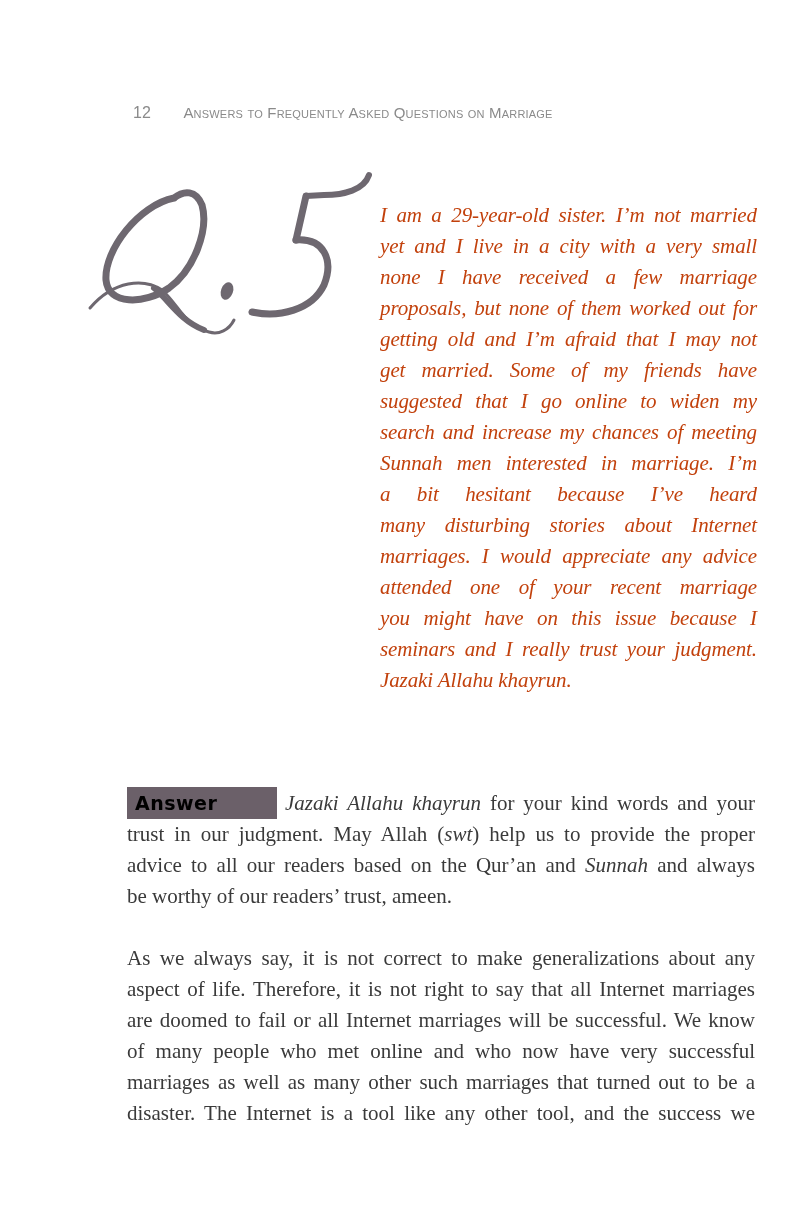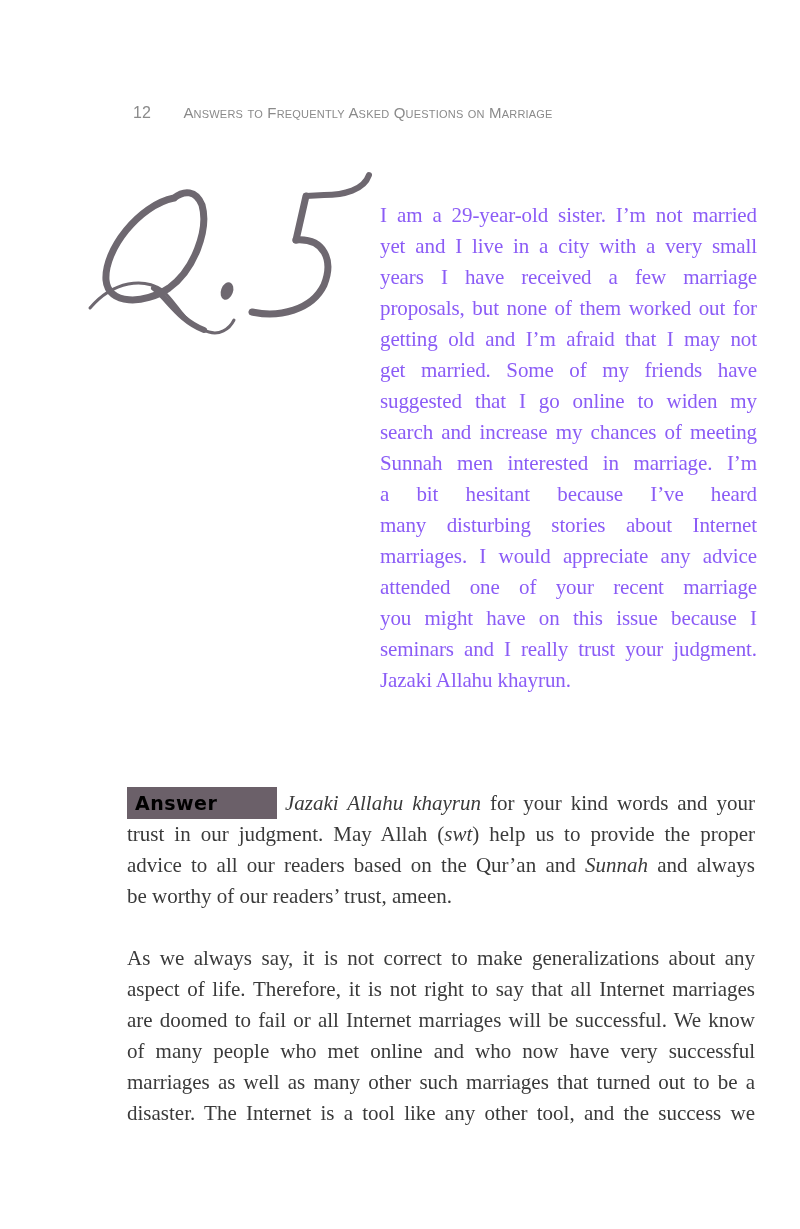--- a/index.html
+++ b/index.html
@@ -47,23 +47,24 @@
       top: 160px;
       width: 290px;
       height: 190px;
     }
     .question {
       position: absolute;
       left: 380px;
       top: 200px;
       width: 377px;
       font-family: "Liberation Serif", "DejaVu Serif", serif;
+      font-style: italic;
       font-size: 21px;
       line-height: 31px;
-      color: #8b5cf6;
+      color: #c2410c;
       text-align: justify;
       text-align-last: left;
       letter-spacing: -0.1px;
     }
     .question .line {
       display: block;
       text-align: justify;
       text-align-last: justify;
       white-space: nowrap;
     }
@@ -158,21 +159,21 @@
       <path d="M 222 36 L 212 80" stroke-width="7"></path>
       <path d="M 212 80 C 240 78, 250 100, 240 125 C 228 150, 195 158, 168 152" stroke-width="7"></path>
     </g>
 
     <ellipse cx="143" cy="131" rx="6" ry="9" fill="#6e6870" transform="rotate(20 143 131)"></ellipse>
   </svg>
 
   <div class="question">
     <span class="line">I am a 29-year-old sister. I’m not married</span>
     <span class="line">yet and I live in a city with a very small</span>
-    <span class="line">years I have received a few marriage</span>
+    <span class="line">none I have received a few marriage</span>
     <span class="line">proposals, but none of them worked out for</span>
     <span class="line">getting old and I’m afraid that I may not</span>
     <span class="line">get married. Some of my friends have</span>
     <span class="line">suggested that I go online to widen my</span>
     <span class="line">search and increase my chances of meeting</span>
     <span class="line">Sunnah men interested in marriage. I’m</span>
     <span class="line">a bit hesitant because I’ve heard</span>
     <span class="line">many disturbing stories about Internet</span>
     <span class="line">marriages. I would appreciate any advice</span>
     <span class="line">attended one of your recent marriage</span>

